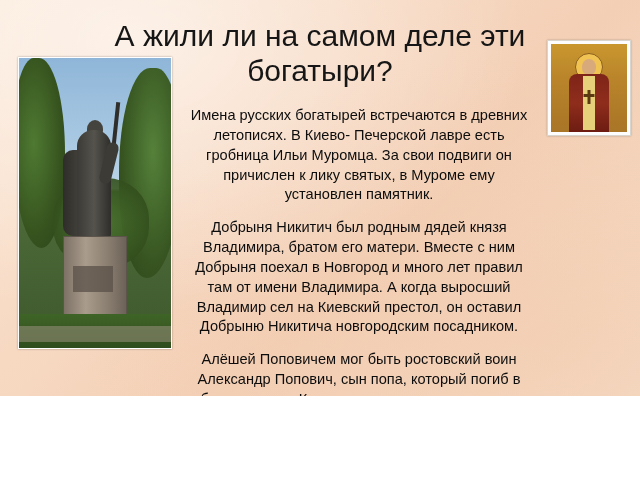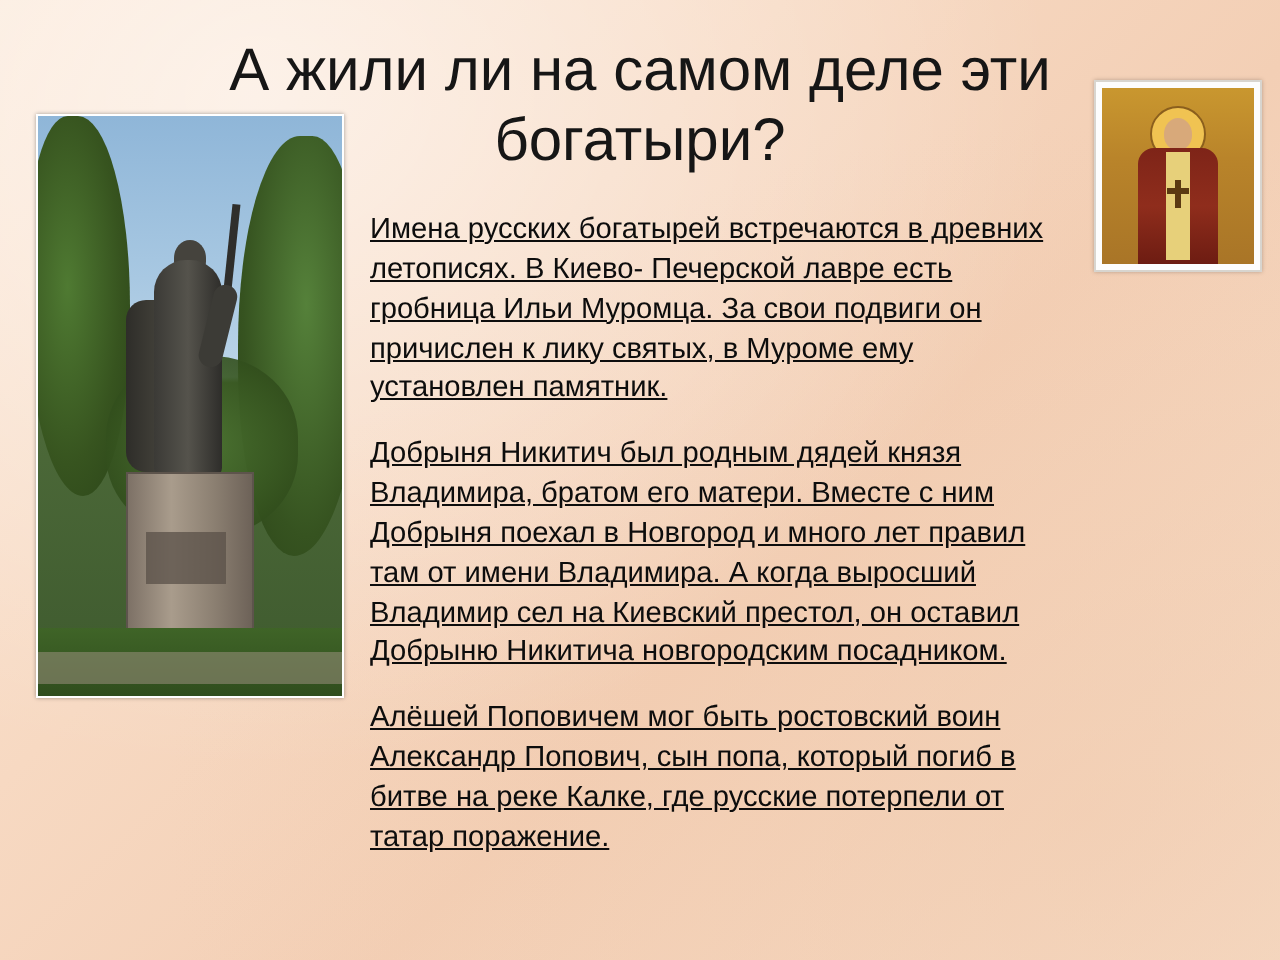--- a/index.html
+++ b/index.html
@@ -9,21 +9,21 @@
   body {
     width: 640px;
     height: 480px;
     overflow: hidden;
     font-family: "Liberation Sans", sans-serif;
     background: #ffffff;
   }
   .slide {
     position: relative;
     width: 640px;
-    height: 480px;
+    height: 396px;
     box-sizing: border-box;
     background: linear-gradient(135deg, #fbe7d6 0%, #f7d9c2 35%, #f3cfb5 60%, #f6ddc8 100%);
     overflow: hidden;
   }
   .slide-inner {
     position: absolute;
     left: 0;
     top: 0;
     right: 0;
     bottom: 0;
@@ -256,22 +256,21 @@
     position: absolute;
     left: 185px;
     top: 106px;
     width: 348px;
     font-size: 14.6px;
     line-height: 1.36;
     color: #0d0d0d;
   }
   .para {
     margin: 0 0 13px 0;
-    text-align: left;
-    text-decoration: underline;
+    text-align: center;
   }
 </style>
 </head>
 <body>
 
 <div class="slide">
   <div class="slide-inner"></div>
 
   <div class="title">А жили ли на самом деле эти богатыри?</div>
 

